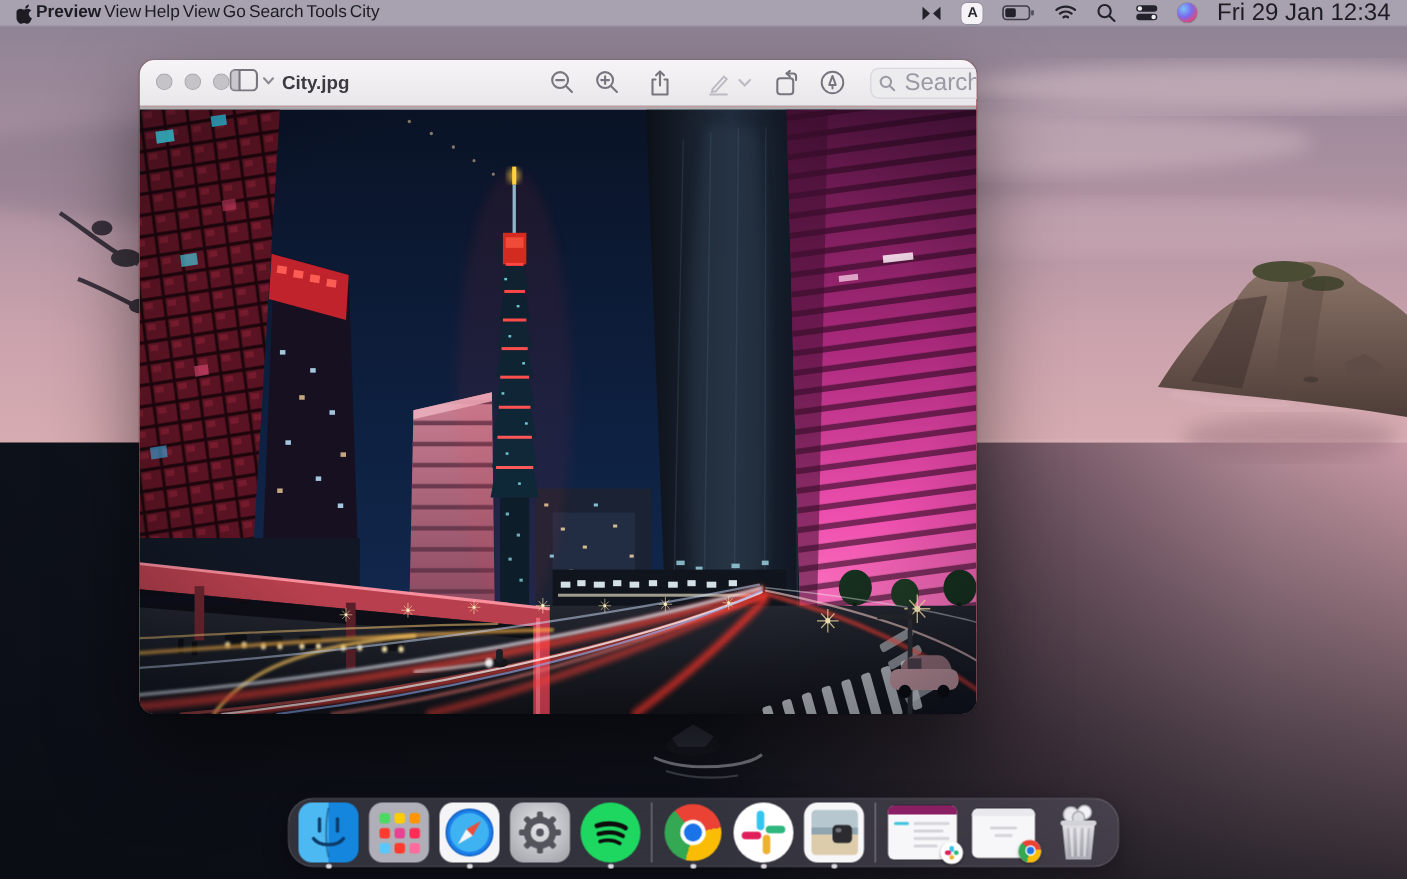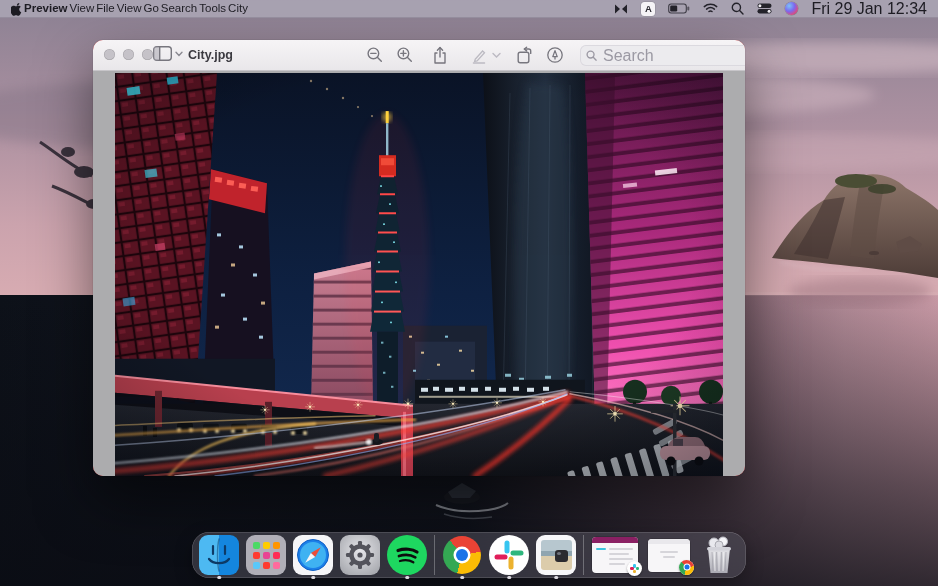--- a/index.html
+++ b/index.html
@@ -27,21 +27,21 @@
   .inputsrc{
     width:14px;height:14px;border-radius:3.5px;background:rgba(252,251,253,.92);
     display:flex;align-items:center;justify-content:center;
     font-size:9.5px;font-weight:700;color:#2a2930;box-shadow:0 0 0 .5px rgba(0,0,0,.15);
   }
   .siri-dot{width:13px;height:13px;border-radius:50%;
     background:radial-gradient(circle at 32% 30%, #7cc3f6, #7a6af0 42%, #d84b86 72%, #272438 100%);
     box-shadow:0 0 0 .5px rgba(0,0,0,.2);}
   
   .window{
-    position:absolute;left:93px;top:40px;width:652px;height:436px;z-index:10;
+    position:absolute;left:93px;top:40px;width:558px;height:436px;z-index:10;
     border-radius:10px;background:#ef4444;overflow:hidden;
     box-shadow:0 24px 55px rgba(0,0,0,.5),0 0 1px rgba(0,0,0,.45);
   }
   .titlebar{
     position:relative;height:30px;
     background:linear-gradient(#f6f4f6,#e9e7ea);
     border-bottom:1px solid #c7c5c9;
   }
   .tl-group{position:absolute;left:11px;top:9px;display:flex;gap:8px;}
   .tl{width:11px;height:11px;border-radius:50%;background:#c5c2c8;box-shadow:inset 0 0 0 .5px rgba(0,0,0,.18);}
@@ -185,21 +185,21 @@
 
 <div class="menubar">
   <div class="mb-left">
     <span style="display:flex;">
       <svg width="11" height="14" viewBox="0 0 12 15.5" fill="#1d1c23">
         <path d="M9.06,1.04c0.09,0.77-0.22,1.53-0.67,2.09C7.92,3.69,7.16,4.12,6.42,4.06C6.31,3.32,6.68,2.55,7.1,2.07 C7.57,1.52,8.38,1.1,9.06,1.04z M11.3,11.44c-0.33,0.76-0.49,1.1-0.92,1.77c-0.6,0.94-1.44,2.1-2.49,2.11 c-0.93,0.01-1.17-0.61-2.43-0.6c-1.26,0.01-1.52,0.62-2.45,0.61c-1.05-0.01-1.85-1.06-2.45-1.99c-1.67-2.62-1.85-5.68-0.82-7.31 c0.74-1.16,1.9-1.84,3-1.84c1.11,0,1.81,0.62,2.73,0.62c0.89,0,1.43-0.62,2.72-0.62c0.97,0,2,0.54,2.74,1.48 C8.1,6.58,8.49,9.94,11.3,11.44z"></path>
       </svg>
     </span>
     <span class="mb-item active">Preview</span>
     <span class="mb-item">View</span>
-    <span class="mb-item">File</span>
+    <span class="mb-item">Help</span>
     <span class="mb-item">View</span>
     <span class="mb-item">Go</span>
     <span class="mb-item">Search</span>
     <span class="mb-item">Tools</span>
     <span class="mb-item">City</span>
   </div>
   <div class="mb-right">
     <span style="display:flex;">
       <svg width="14" height="12" viewBox="0 0 14 12" fill="#23222a">
         <path d="M1,1.5 L6,6 L1,10.5 Z"></path>

